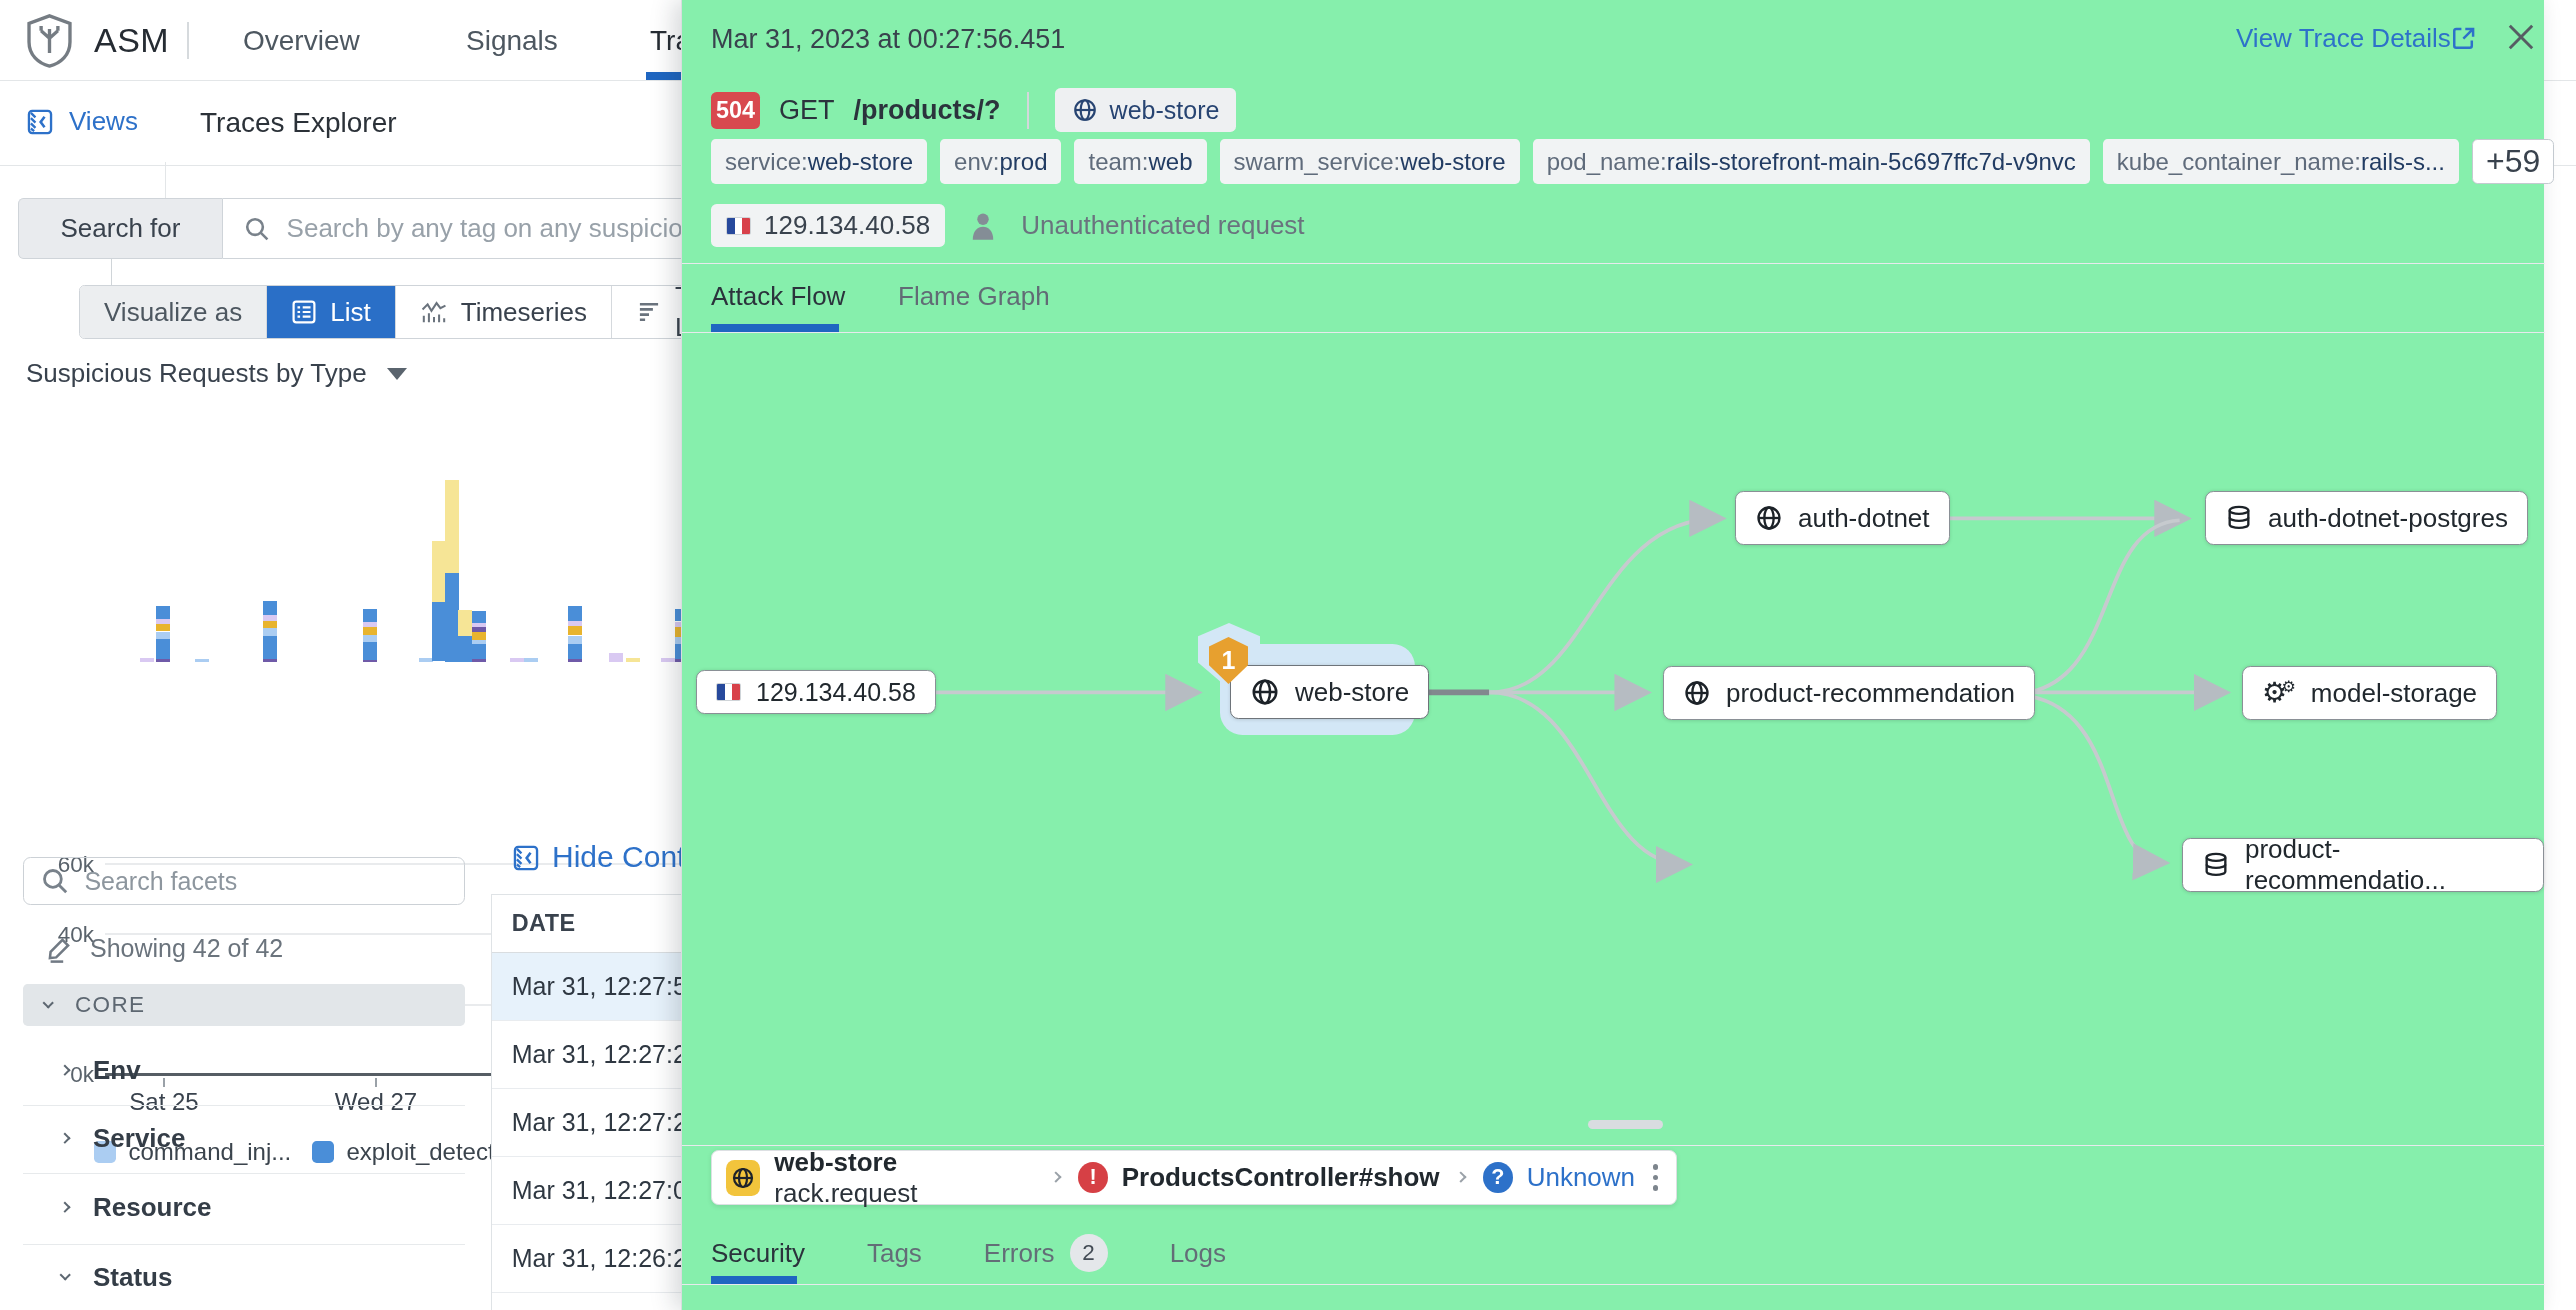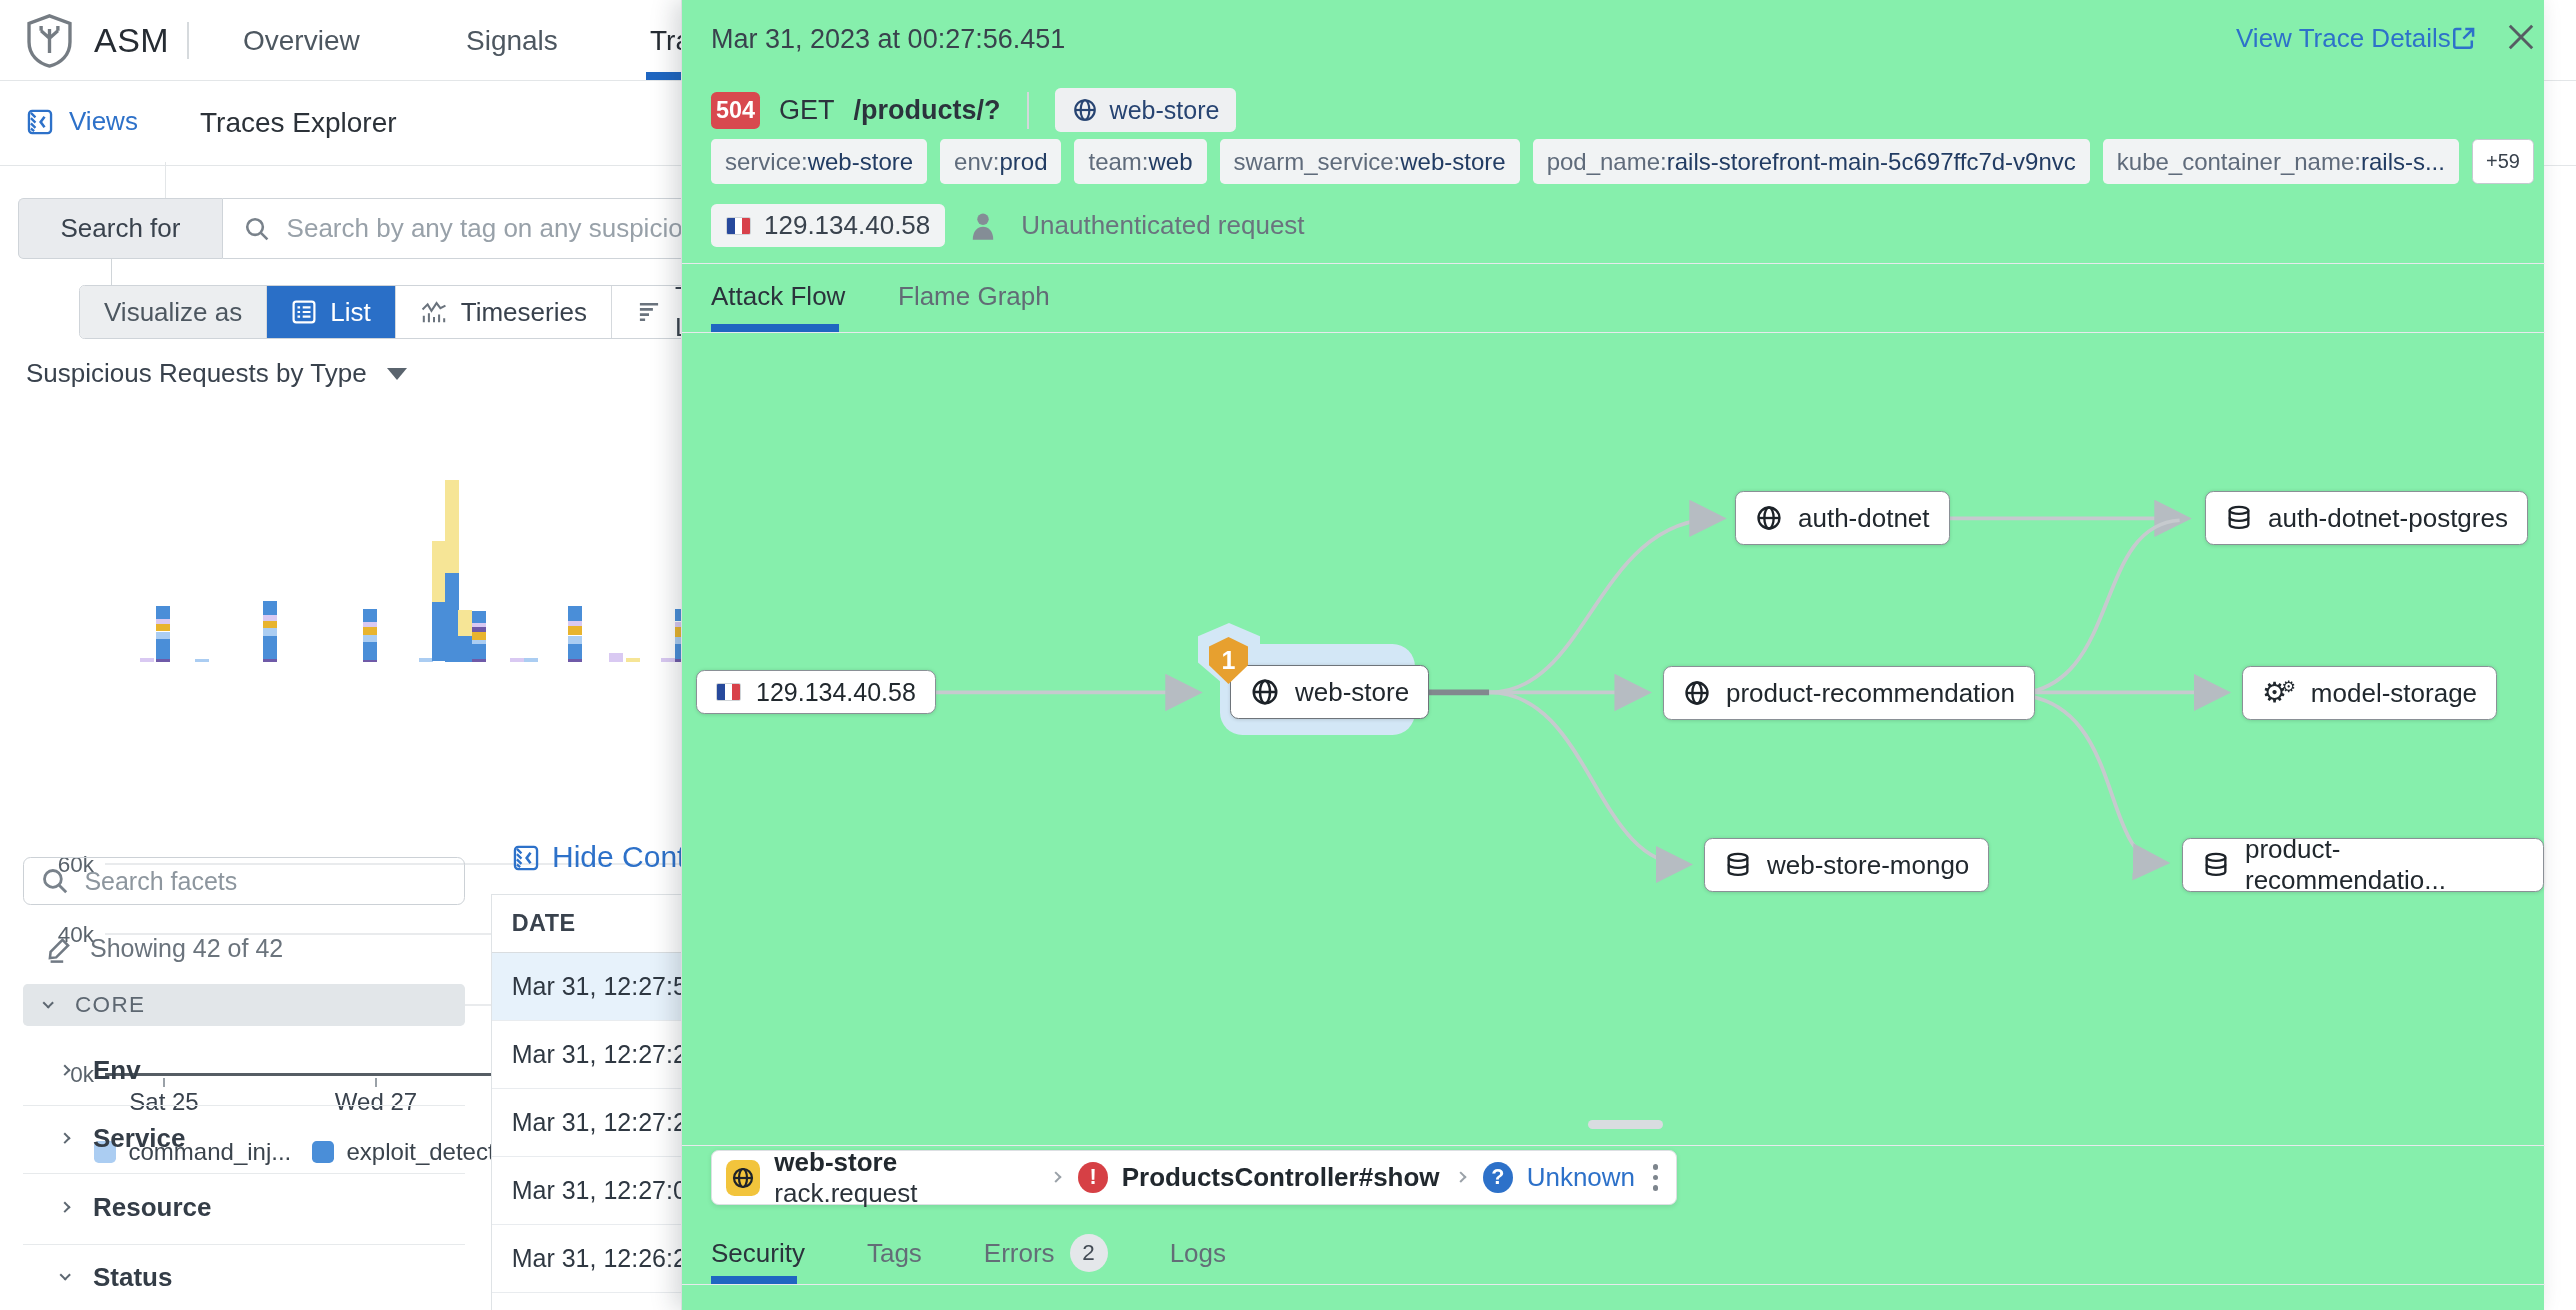--- a/index.html
+++ b/index.html
@@ -69,21 +69,21 @@
 
   #reqrow { left:29px; top:88px; display:flex; align-items:center; gap:19px; }
   #code504 { width:49px; height:37px; background:#d8494f; border-radius:5.6px; color:#fff; font-size:23.4px; font-weight:700; display:flex; align-items:center; justify-content:center; }
   .reqtext { font-size:27px; color:#2b333c; }
   .vdiv { width:1.9px; height:37px; background:#d4d8db; margin:0 7.5px; }
   .svc-pill { display:flex; align-items:center; gap:11.2px; background:#eef0f2; border-radius:5.6px; padding:7.5px 17px; color:#274472; font-size:25px; font-weight:500; }
 
   #tagsrow { left:29px; top:139px; width:1808px; display:flex; gap:13px; }
   .tag { background:#f1f3f4; border-radius:4.7px; height:45px; display:flex; align-items:center; padding:0 14px; font-size:24px; white-space:nowrap; }
   .tag .k { color:#5f6b7b; } .tag .v { color:#223c63; font-weight:500; }
-  #moretags { margin-left:auto; background:#fff; border:0.9px solid #c4cad0; border-radius:5.6px; height:45px; display:flex; align-items:center; padding:0 13px; font-size:20px; color:#39424d; }
+  #moretags { margin-left:auto; background:#fff; border:0.9px solid #c4cad0; border-radius:5.6px; height:45px; display:flex; align-items:center; padding:0 13px; font-size:32px; color:#39424d; }
 
   #iprow { left:29px; top:204px; display:flex; align-items:center; gap:24px; }
   #ip-pill { display:flex; align-items:center; gap:13px; background:#f1f3f4; border-radius:5.6px; height:43px; padding:0 15px; font-size:26px; font-weight:500; color:#39424d; }
   .flag-fr { width:25px; height:18px; display:flex; border:0.9px solid #cfd4d8; border-radius:1.9px; overflow:hidden; }
   .flag-fr i { flex:1; } .flag-fr i:nth-child(1){background:#27499c;} .flag-fr i:nth-child(2){background:#fff;} .flag-fr i:nth-child(3){background:#d8414a;}
   #authtxt { font-size:26px; color:#6a737e; }
 
   .hdiv { left:0; width:1863px; height:0.9px; background:#e8eaed; }
   .ptab { top:281px; font-size:26px; color:#616b75; }
   .ptab.active { color:#2b333c; font-weight:500; }
@@ -473,28 +473,20 @@
             <path d="M3 12 h18"></path>
         </svg>
         <span>product-recommendation</span>
       </div>
 
       <div class="abs fnode" style="left:1560px;top:666px;height:54px;">
         <span class="gear">⚙<small>⚙</small></span>
         <span>model-storage</span>
       </div>
 
-      <div class="abs fnode" style="left:1022px;top:838px;height:54px;">
-        <svg style="width:28px;height:28px;" viewBox="0 0 24 24" fill="none" stroke="#1c2228" stroke-width="2">
-          <ellipse cx="12" cy="5.5" rx="8" ry="3"></ellipse>
-            <path d="M4 5.5 v6 c0 1.7 3.6 3 8 3 s8 -1.3 8 -3 v-6"></path>
-            <path d="M4 11.5 v6 c0 1.7 3.6 3 8 3 s8 -1.3 8 -3 v-6"></path>
-        </svg>
-        <span>web-store-mongo</span>
-      </div>
 
       <div class="abs fnode" style="left:1500px;top:838px;height:54px;">
         <svg style="width:28px;height:28px;" viewBox="0 0 24 24" fill="none" stroke="#1c2228" stroke-width="2">
           <ellipse cx="12" cy="5.5" rx="8" ry="3"></ellipse>
             <path d="M4 5.5 v6 c0 1.7 3.6 3 8 3 s8 -1.3 8 -3 v-6"></path>
             <path d="M4 11.5 v6 c0 1.7 3.6 3 8 3 s8 -1.3 8 -3 v-6"></path>
         </svg>
         <span>product-recommendatio...</span>
       </div>
 

